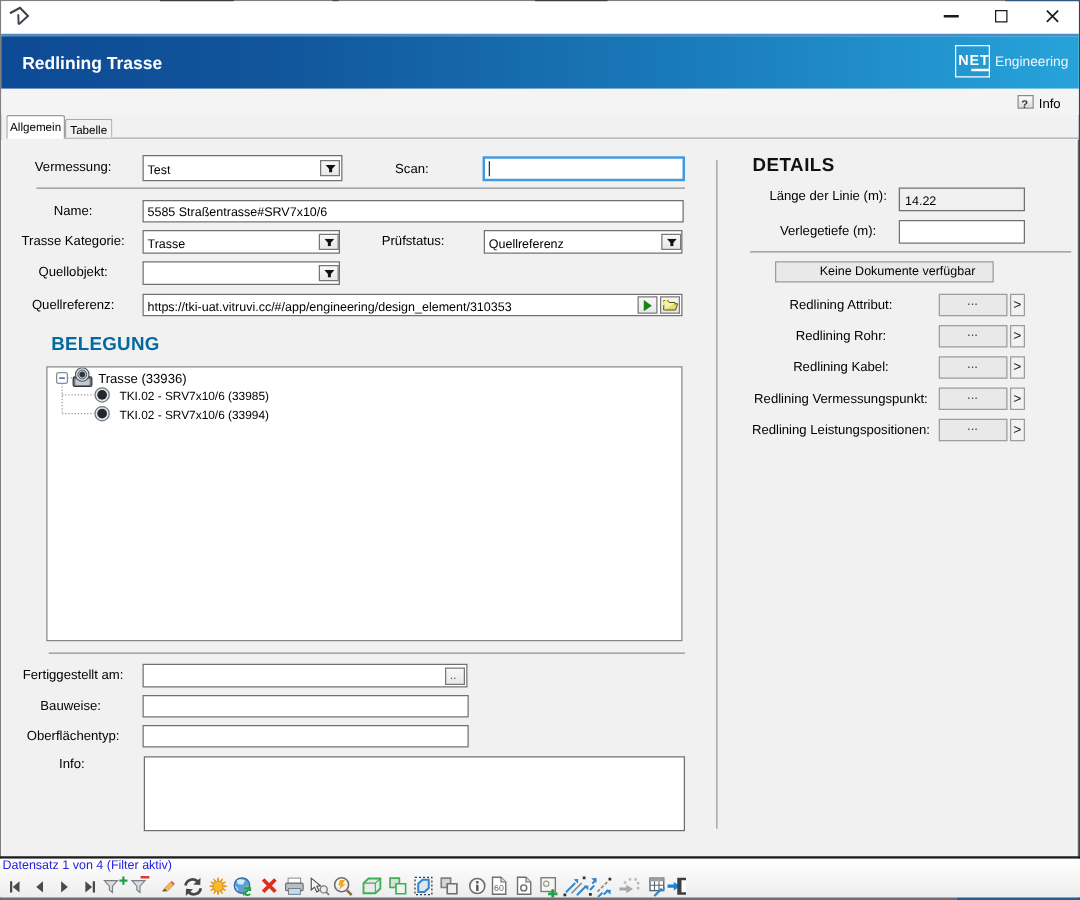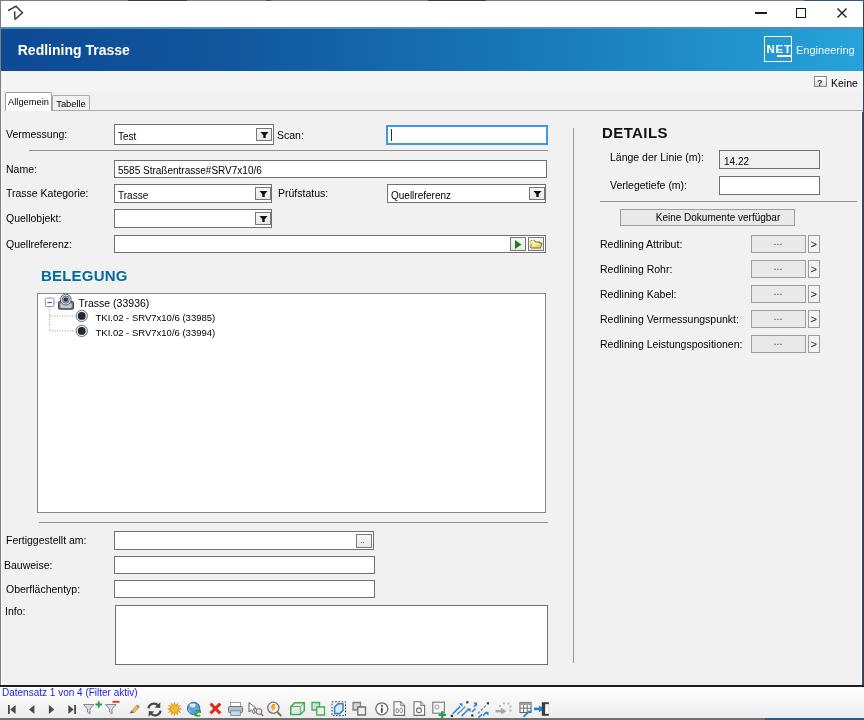--- a/index.html
+++ b/index.html
@@ -1,19 +1,19 @@
 <!DOCTYPE html>
 <html><head>
 <meta charset="utf-8">
 <style>
 html,body{margin:0;padding:0}
 #win{position:relative;width:864px;height:720px;background:#f1f1f1;font-family:"Liberation Sans",sans-serif;overflow:hidden;box-sizing:border-box}
 #win *{box-sizing:border-box}
 .ab{position:absolute}
-.lb{position:absolute;font-size:10.5px;color:#000;text-align:left;line-height:13px;white-space:nowrap}
+.lb{position:absolute;font-size:10.5px;color:#000;text-align:center;line-height:13px;white-space:nowrap}
 .tx{position:absolute;font-size:10.5px;color:#000;line-height:13px;white-space:nowrap}
 .in{position:absolute;background:#fff;border:1px solid #707070}
 .sep{position:absolute;height:1px;background:#909090}
 .cbtn{position:absolute;border:1px solid #777;background:linear-gradient(#f8f8f8,#e8e8e8)}
 </style>
 </head>
 <body>
 <div id="win">
 
   <div class="ab" style="left:0;top:0;width:864px;height:1px;background:#7f7f7f"></div>
@@ -45,21 +45,21 @@
   <div class="tx" style="left:17.75px;top:44px;font-size:14px;font-weight:bold;color:#fff">Redlining Trasse</div>
 
   <div class="ab" style="left:764px;top:36px;width:28px;height:26px;border:1.5px solid #fff"></div>
   <div class="tx" style="left:766.5px;top:43px;font-size:11.5px;font-weight:bold;color:#fff;letter-spacing:0.8px">NET</div>
   <div class="ab" style="left:776.5px;top:55px;width:15px;height:1.5px;background:#fff"></div>
   <div class="tx" style="left:796px;top:44px;font-size:11px;color:#eef6fc">Engineering</div>
 
   <div class="ab" style="left:1px;top:71px;width:862px;height:21px;background:#f4f4f4"></div>
   <div class="ab" style="left:814px;top:76px;width:13px;height:11px;border:1px solid #8a8a8a;background:linear-gradient(#ffffff,#d9d9d9)"></div>
   <div class="tx" style="left:817px;top:77px;font-size:9px;font-weight:bold;color:#333">?</div>
-  <div class="tx" style="left:831px;top:77px;font-size:10.5px">Keine</div>
+  <div class="tx" style="left:831px;top:77px;font-size:10.5px">Info</div>
 
   <div class="ab" style="left:52px;top:110px;width:811px;height:1px;background:#ababab"></div>
   <div class="ab" style="left:52px;top:95px;width:38px;height:15px;border:1px solid #ababab;border-bottom:none;border-radius:2px 2px 0 0;background:#f1f1f1"></div>
   <div class="tx" style="left:52px;top:98px;width:38px;text-align:center;font-size:9.3px">Tabelle</div>
   <div class="ab" style="left:5px;top:92px;width:47px;height:19px;border:1px solid #9a9da3;border-bottom:none;border-radius:2px 2px 0 0;background:#fff"></div>
   <div class="tx" style="left:5px;top:96px;width:47px;text-align:center;font-size:9.3px">Allgemein</div>
 
   <div class="lb" style="left:6px;top:128px;width:105px">Vermessung:</div>
   <div class="in" style="left:114px;top:124px;width:160px;height:21px"></div>
   <div class="tx" style="left:118px;top:130px;font-size:10px">Test</div>
@@ -89,20 +89,21 @@
       <path d="M0.5 0 H8.5 L5.7 3.2 V6 H3.3 V3.2 Z" fill="#111"></path>
     </svg>
   <div class="lb" style="left:6px;top:212px;width:105px">Quellobjekt:</div>
   <div class="in" style="left:114px;top:209px;width:158px;height:19px"></div>
   <div class="cbtn" style="left:255px;top:212px;width:16px;height:13px"></div>
   <svg class="ab" style="left:258.5px;top:216px" width="9" height="6" viewBox="0 0 9 6">
       <path d="M0.5 0 H8.5 L5.7 3.2 V6 H3.3 V3.2 Z" fill="#111"></path>
     </svg>
   <div class="lb" style="left:6px;top:238px;width:105px">Quellreferenz:</div>
   <div class="in" style="left:114px;top:235px;width:432px;height:18px"></div>
+  <div class="tx" style="left:118px;top:239.5px;font-size:10px">https://tki-uat.vitruvi.cc/#/app/engineering/design_element/310353</div>
   <div class="cbtn" style="left:510px;top:237px;width:16px;height:14px"></div>
   <svg class="ab" style="left:514px;top:239.5px" width="8" height="9" viewBox="0 0 8 9">
       <path d="M1 0 L7.5 4.5 L1 9 Z" fill="#168516"></path>
     </svg>
   <div class="cbtn" style="left:528px;top:237px;width:16px;height:14px"></div>
   <svg class="ab" style="left:529.5px;top:239px" width="13" height="10" viewBox="0 0 13 10">
     <path d="M1 9 L2.5 4 H12 L10.5 9 Z" fill="#e8dc6a" stroke="#5a5200" stroke-width="0.8"></path>
     <path d="M1 9 V1.5 H4.5 L5.5 3 H10 V4" fill="#f5efad" stroke="#5a5200" stroke-width="0.8"></path>
     <path d="M0.5 3.5 L4 0.5 M0 5 L2 3.5" stroke="#f7f37a" stroke-width="1.2"></path>
   </svg>

